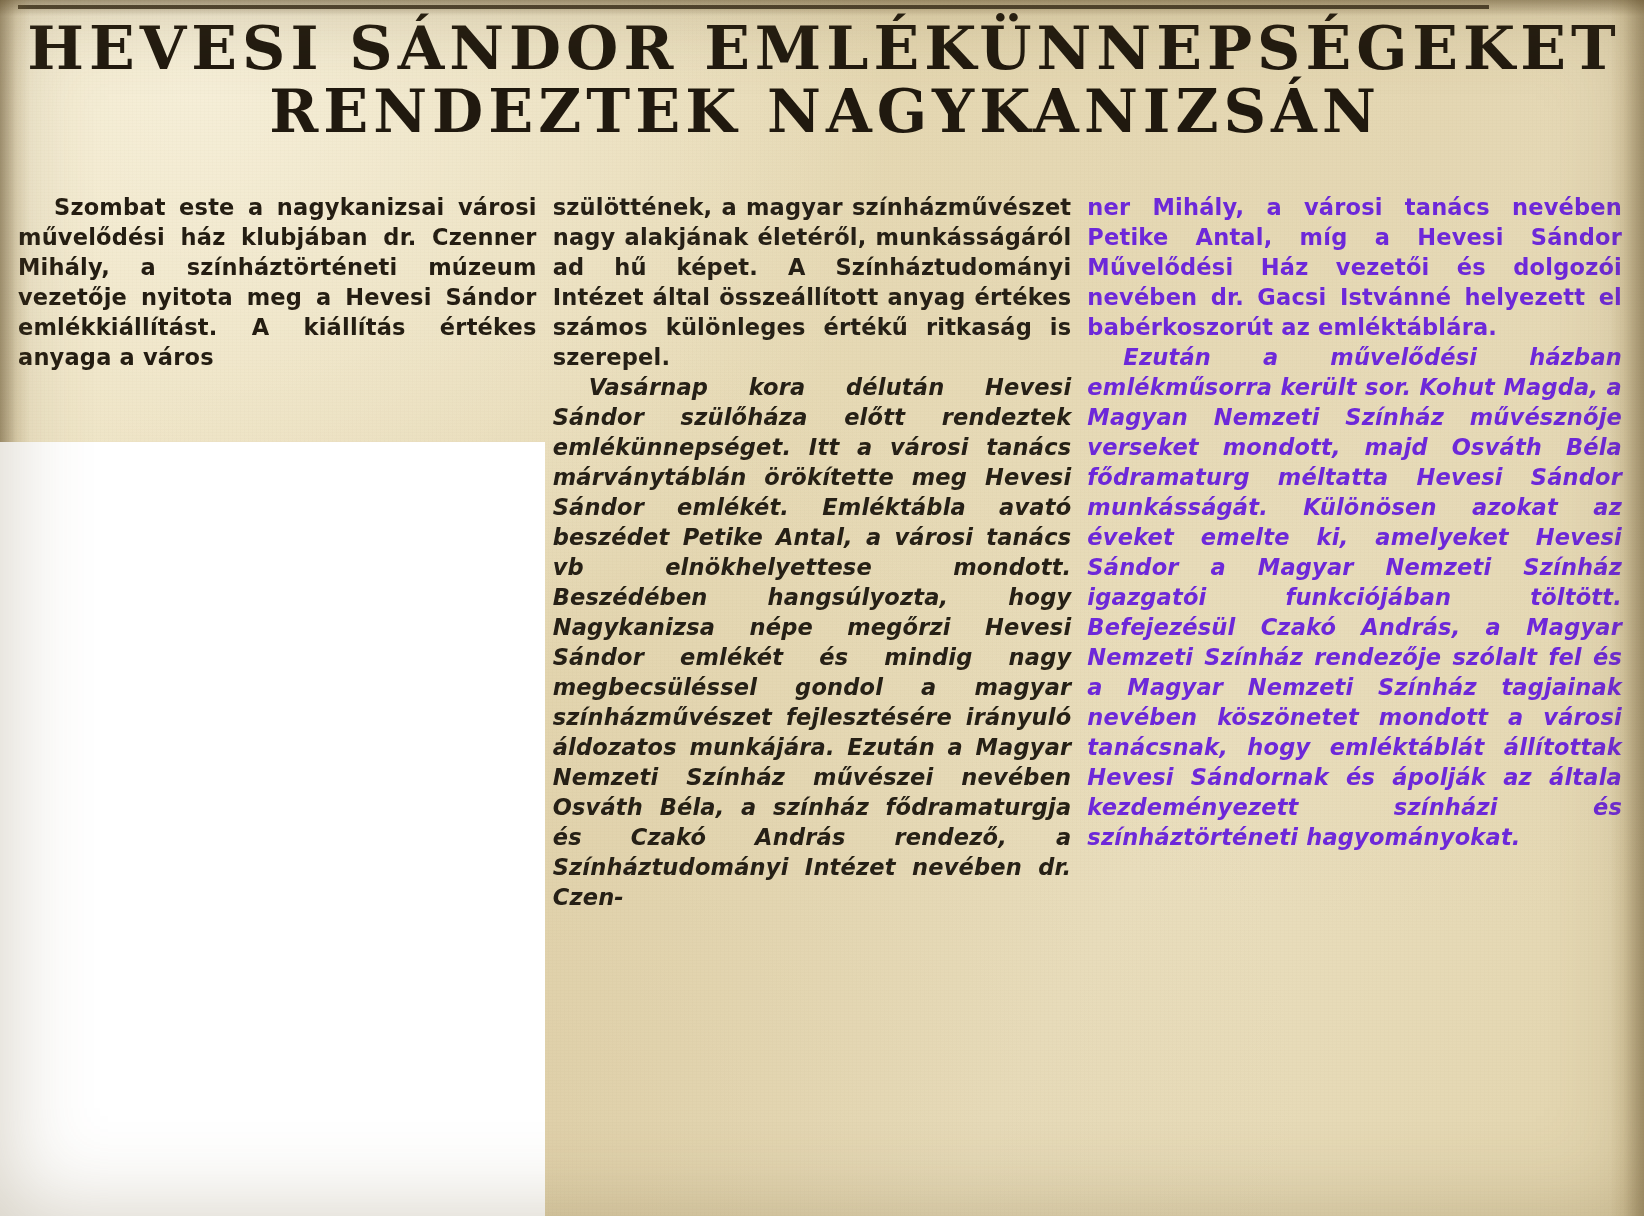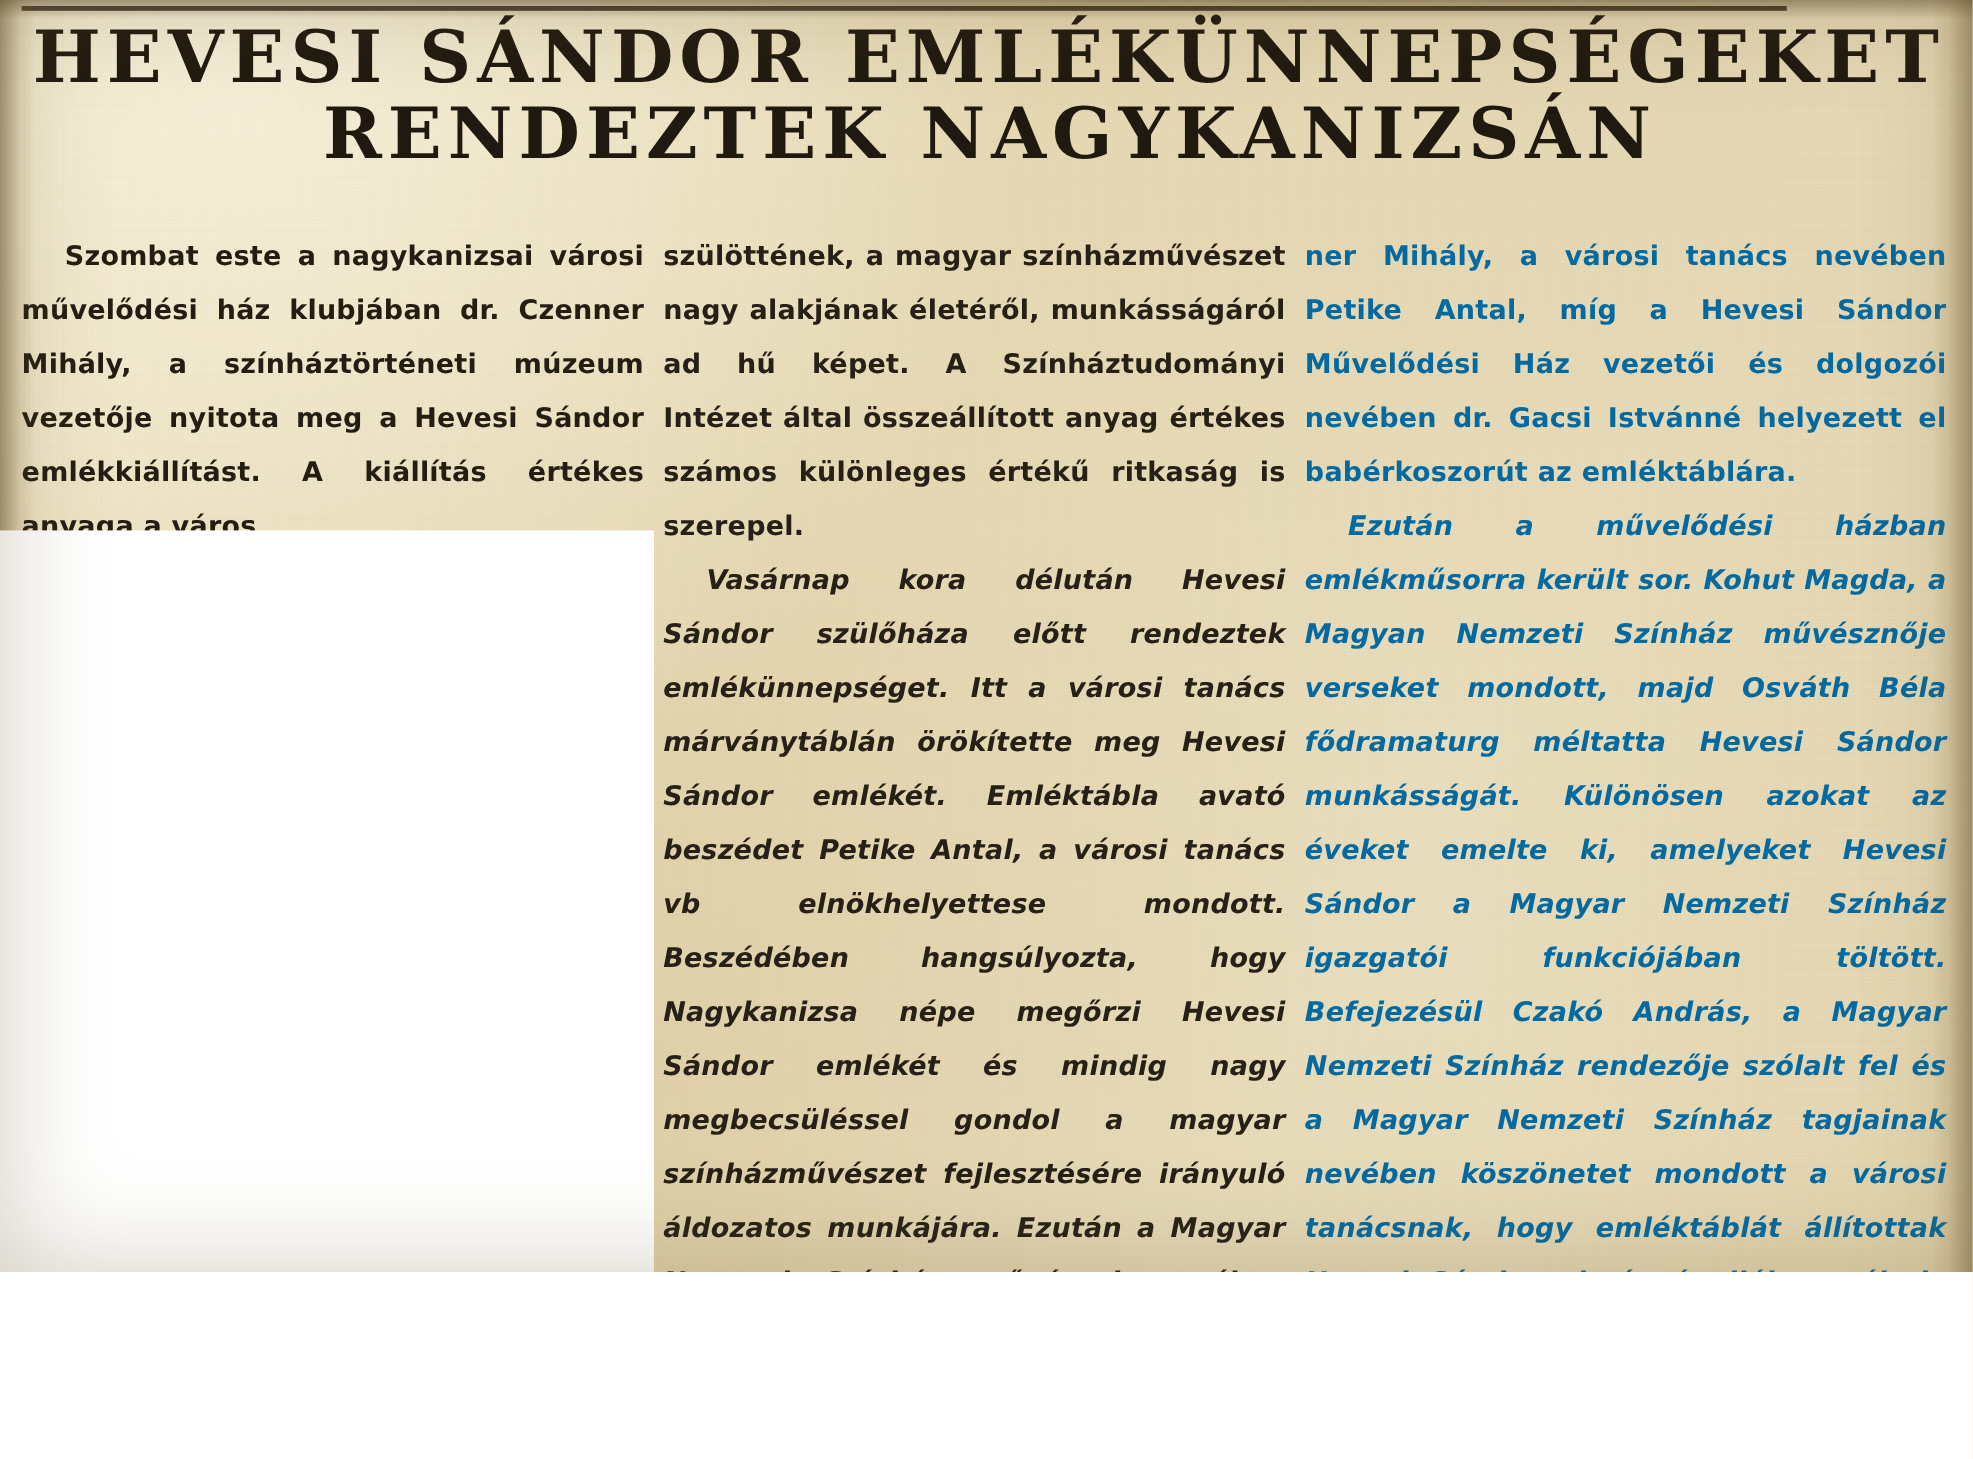--- a/index.html
+++ b/index.html
@@ -6,21 +6,21 @@
     margin: 0;
     padding: 0;
     background: #ffffff;
   }
   body {
     font-family: "Liberation Serif", serif;
   }
   .page {
     position: relative;
     width: 1644px;
-    height: 1060px;
+    height: 1216px;
     background: #e8dcb9;
     overflow: hidden;
   }
   
   .paper-tone {
     position: absolute;
     inset: 0;
     background:
       radial-gradient(circle at 12% 6%, rgba(255,252,240,0.55) 0%, rgba(255,252,240,0) 38%),
       radial-gradient(circle at 88% 10%, rgba(222,206,166,0.45) 0%, rgba(222,206,166,0) 45%),
@@ -119,34 +119,34 @@
     box-sizing: border-box;
     padding-right: 16px;
   }
   .col:last-child { padding-right: 0; }
 
   .col p {
     margin: 0;
     font-family: "DejaVu Sans", sans-serif;
     font-weight: 700;
     font-size: 22.5px;
-    line-height: 45px;
+    line-height: 30px;
     letter-spacing: 0.2px;
     color: #241d12;
     text-align: justify;
     text-justify: inter-word;
     -webkit-hyphens: none;
     hyphens: none;
   }
   .col p.indent { text-indent: 36px; }
   .col p + p { margin-top: 0px; font-style: italic; }
 
   
   .col.col2 p { color: #262016; }
-  .col.col3 p { color: #0369a1; }
+  .col.col3 p { color: #6d28d9; }
 
   .vignette {
     position: absolute;
     inset: 0;
     box-shadow: inset 0 0 90px rgba(110,88,45,0.30);
     pointer-events: none;
     z-index: 7;
   }
 </style>
 </head>

